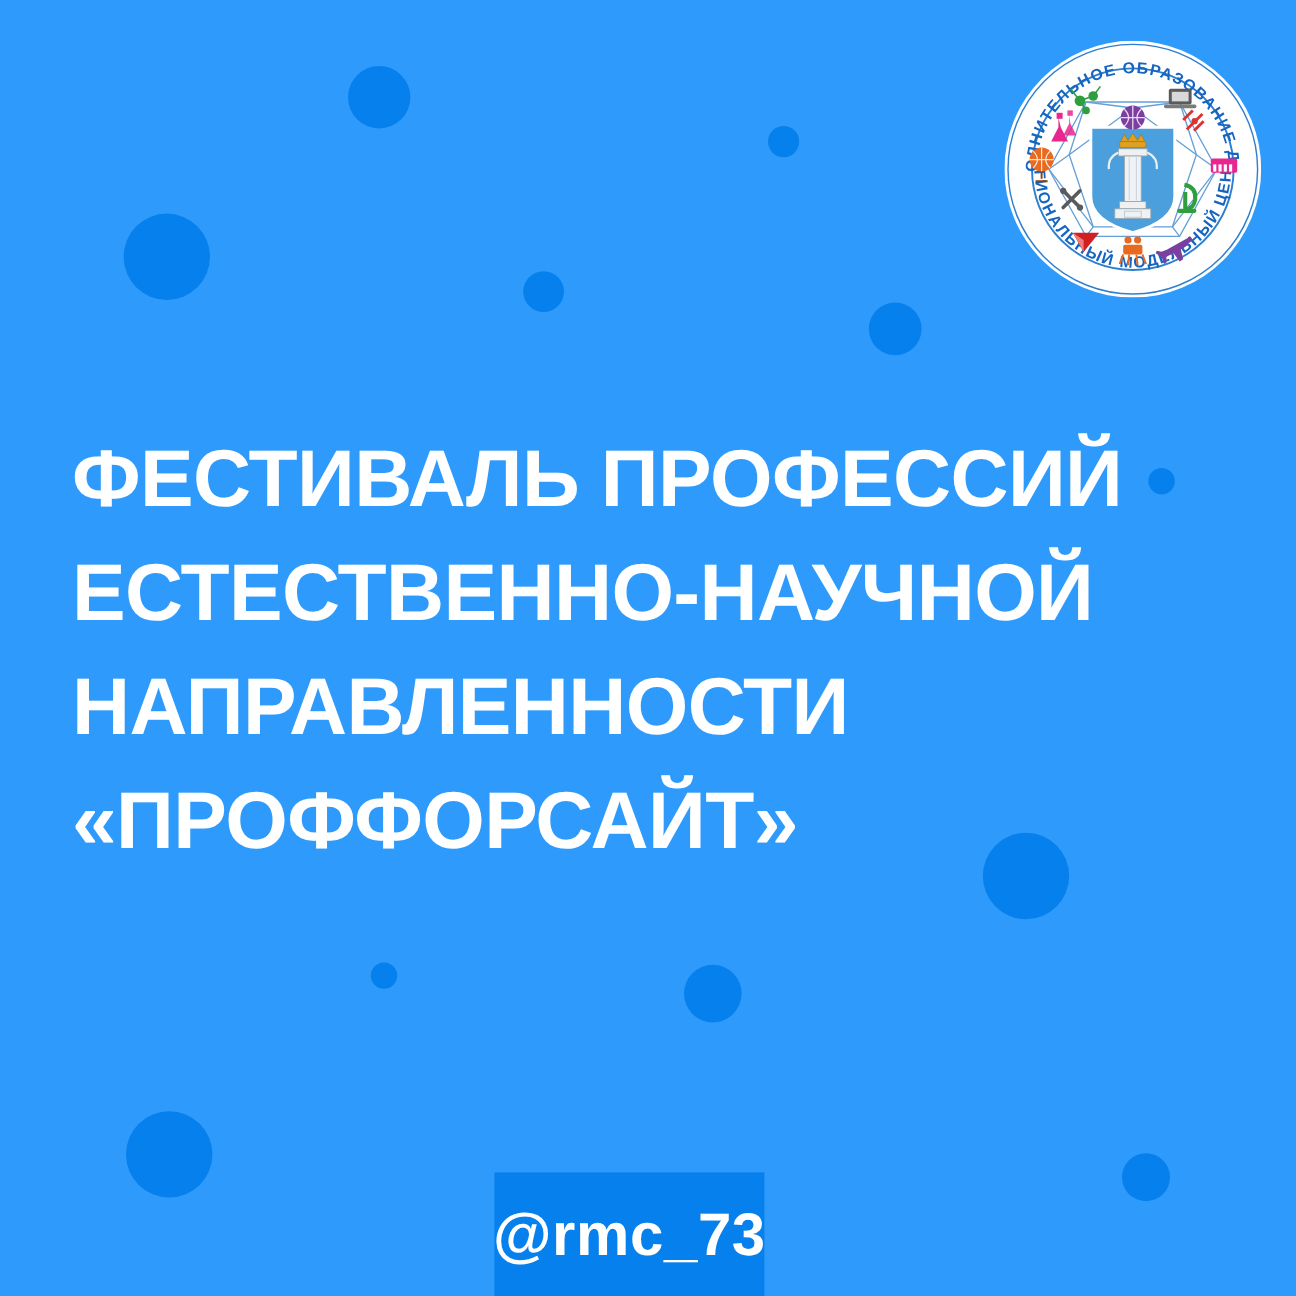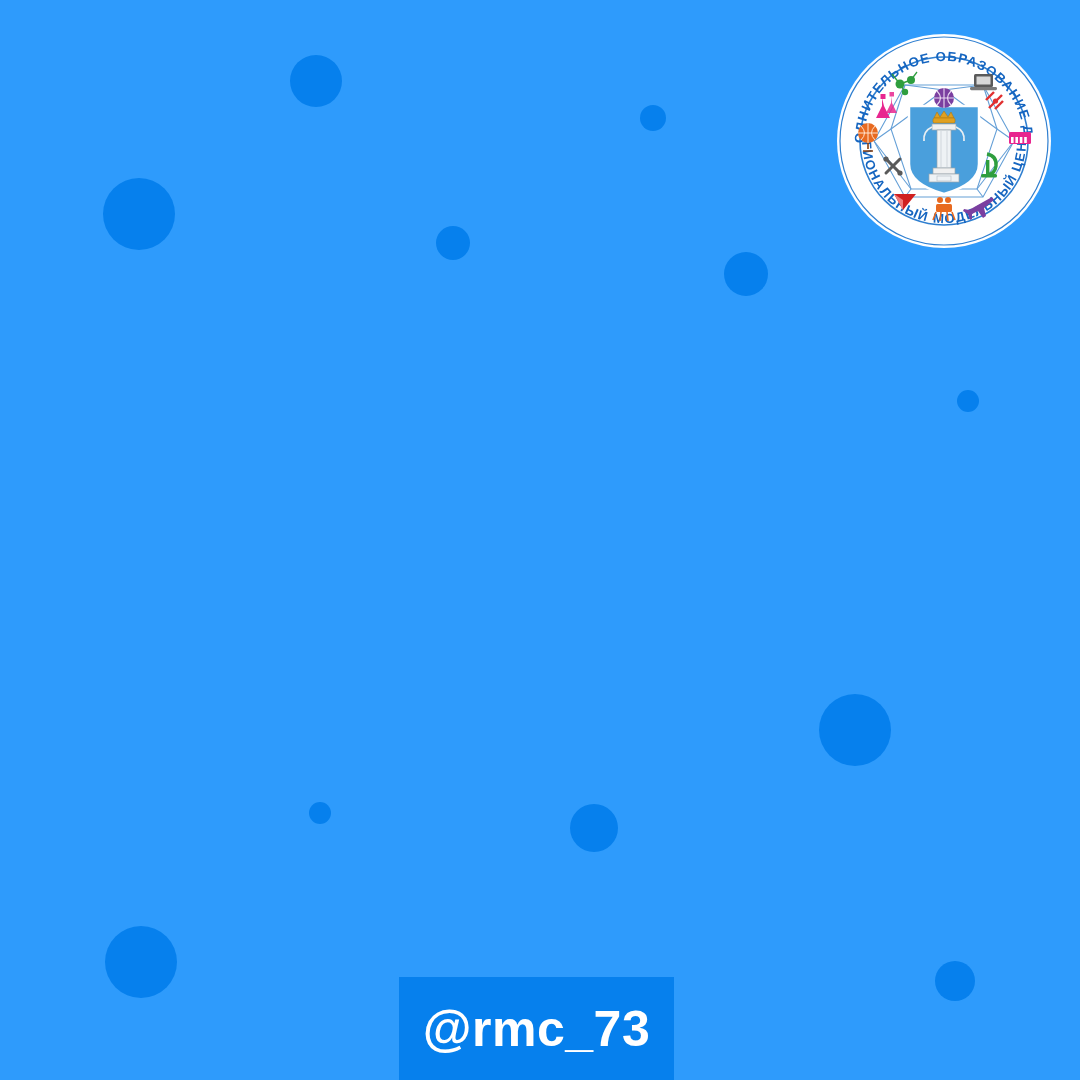--- a/index.html
+++ b/index.html
@@ -44,23 +44,23 @@
     font-size: 67px;
     line-height: 95px;
     font-weight: bold;
     letter-spacing: -0.5px;
     white-space: nowrap;
   }
 
   
   #handle-banner {
     position: absolute;
-    left: 399px;
+    left: 412px;
     top: 977px;
-    width: 275px;
+    width: 225px;
     height: 103px;
     background: #0680ed;
     display: flex;
     align-items: center;
     justify-content: center;
   }
   #handle-banner .handle-text {
     color: #ffffff;
     font-size: 50px;
     font-weight: bold;
@@ -220,18 +220,24 @@
           <path d="M 57,160 L 66,176 L 66,166 Z" fill="#f07a7a"></path>
         </g>
 
         <g>
           <path d="M 139,172 l16,-9 l2,3 l-10,8 l2,8 l-3,2 l-5,-7 l-6,3 l0,5 l-2,1 l-2,-6 l-5,-3 l1,-2 l5,1 z" fill="#7b3fa0"></path>
         </g>
       </g>
     </svg>
   </div>
 
+  <div id="headline">
+    <div class="line">ФЕСТИВАЛЬ ПРОФЕССИЙ</div>
+    <div class="line">ЕСТЕСТВЕННО-НАУЧНОЙ</div>
+    <div class="line">НАПРАВЛЕННОСТИ</div>
+    <div class="line">«ПРОФФОРСАЙТ»</div>
+  </div>
 
   <div id="handle-banner">
     <span class="handle-text">@rmc_73</span>
   </div>
 
 </div>
 
 </body></html>

